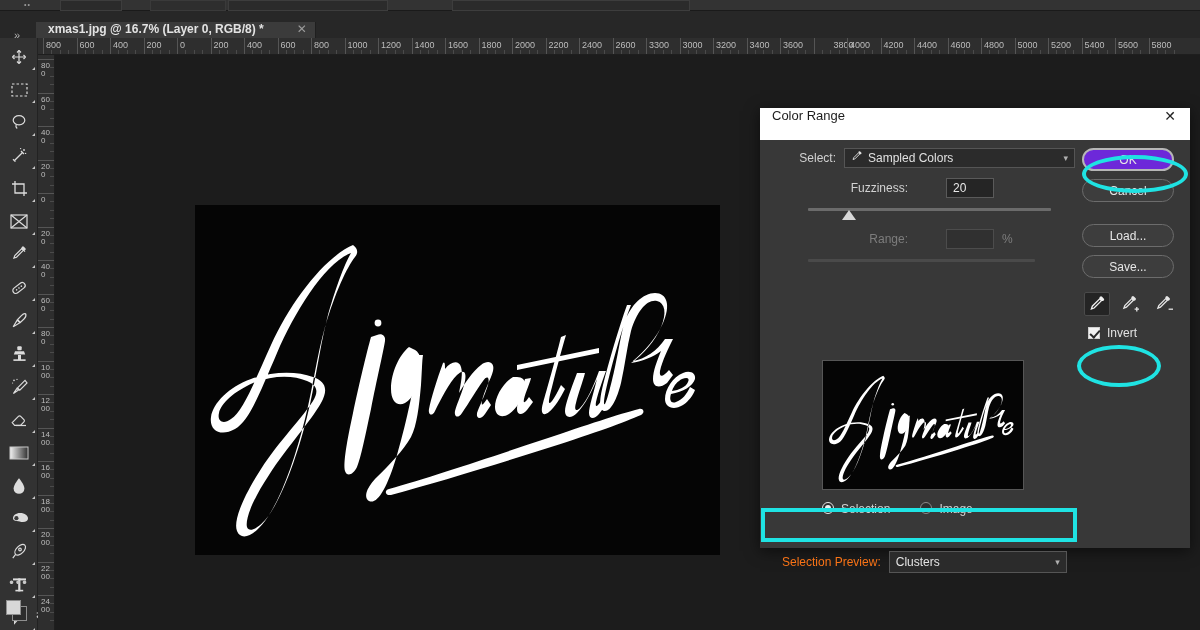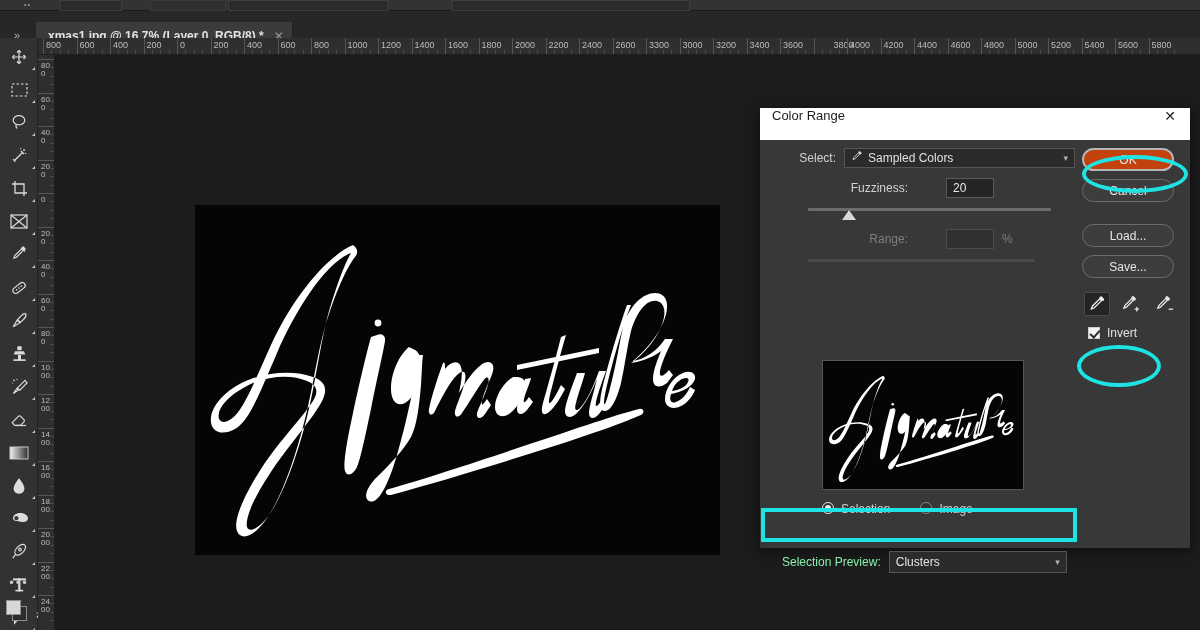--- a/index.html
+++ b/index.html
@@ -25,22 +25,23 @@
     background:#272727;
   }
   #expand-arrows {
     position:absolute; left:6px; top:13px; width:22px; height:22px;
     color:#b5b5b5; font-size:11px; line-height:22px; text-align:center;
     font-family:"Liberation Sans", sans-serif;
   }
   #doc-tab {
     position:absolute; left:36px; top:11px; height:27px;
     background:#3b3b3b;
-    display:flex; align-items:center; padding:0 8px 0 12px;
+    display:flex; align-items:flex-start; padding:0 8px 0 12px;
     border-right:1px solid #1f1f1f;
+    gap:23px;
   }
   #doc-tab .t { font-size:12px; color:#e3e3e3; font-weight:bold; white-space:nowrap;}
   #doc-tab .x { margin-left:10px; color:#9b9b9b; font-size:12px; cursor:pointer; }
   
   #toolbar {
     position:absolute; left:0; top:38px; width:38px; height:592px;
     background:#323232; border-right:1px solid #222;
     padding-top:2px;
   }
   .tool {
@@ -176,39 +177,39 @@
   }
   .radio-item { display:flex; align-items:flex-start; margin-right:30px; }
 
   
   .btn {
     width:92px; height:23px; border:1px solid #6c6c6c; border-radius:12px;
     background:#3d3d3d; color:#e6e6e6; font-size:12px;
     display:flex; align-items:center; justify-content:center;
     margin-bottom:8px; cursor:pointer;
   }
-  #ok-button { border:2px solid #b6b6b6; background:#c2410c; }
+  #ok-button { border:2px solid #b6b6b6; background:#6d28d9; }
   #eyedroppers { display:flex; gap:8px; margin:14px 0 10px 2px; align-items:center;}
   .eyed {
     width:26px; height:24px; display:flex; align-items:center; justify-content:center;
     border-radius:2px;
   }
   .eyed.active { background:#242424; border:1px solid #4a4a4a; }
   #invert-row { display:flex; align-items:center; margin-left:6px;}
   #invert-label { font-size:12px; color:#e2e2e2; }
 
   
   #selection-preview-bar {
     position:absolute; left:0px; top:404px; width:430px; height:38px;
   }
   #sp-inner {
     position:absolute; left:4px; top:3px; width:312px; height:30px;
     display:flex; align-items:center; padding-left:18px;
   }
-  #sp-label { font-size:12px; color:#86efac; margin-right:8px;}
+  #sp-label { font-size:12px; color:#f97316; margin-right:8px;}
   #sp-dd {
     width:178px; height:22px; background:#2b2b2b; border:1px solid #555;
     display:flex; align-items:center; padding:0 6px; position:relative;
     color:#e4e4e4; font-size:12px;
   }
   #sp-dd .dd-arrow { position:absolute; right:6px; color:#b0b0b0; font-size:9px; }
 
   
   .tealring {
     position:absolute; border:4px solid #1fe3e3; border-radius:50%;

